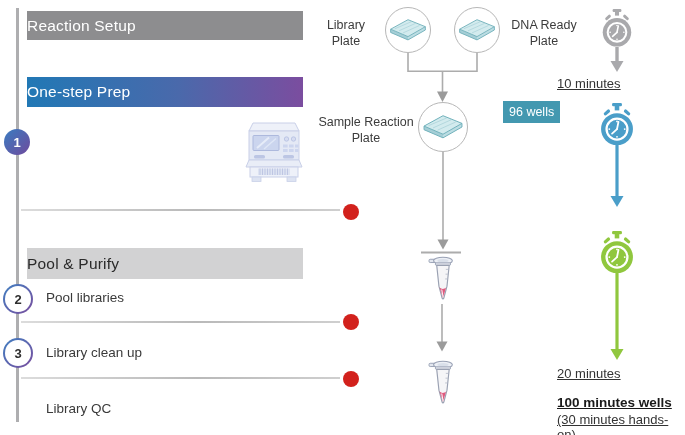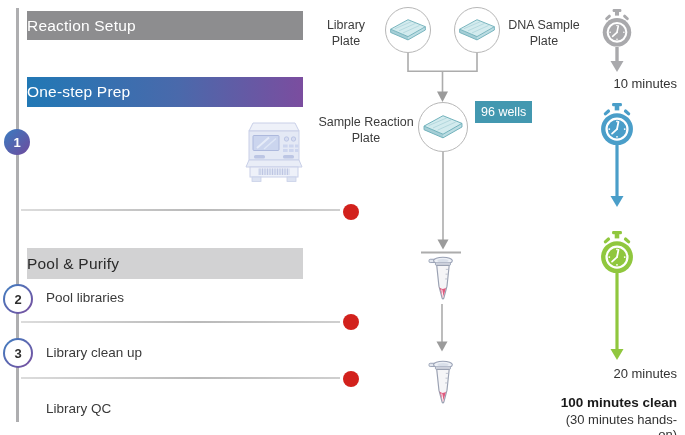--- a/index.html
+++ b/index.html
@@ -26,24 +26,24 @@
   .step2{left:3px;top:284px;} .step3{left:3px;top:338px;}
   .steplabel{font-size:13.5px;color:#3a3a3a;}
 
   .divider{left:21px;width:319px;height:2px;background:linear-gradient(90deg,#dcdcdc,#b9b9b9 55%,#cfcfcf);}
   .reddot{width:16px;height:16px;border-radius:50%;background:#d2211c;}
 
   
   .flabel{font-size:12.5px;line-height:16px;text-align:center;color:#3c3c3c;}
   .node{border-radius:50%;background:#fff;border:1.5px solid #b7b7b7;display:flex;align-items:center;justify-content:center;box-sizing:border-box;}
   .node-sm{width:46px;height:46px;} .node-lg{width:50px;height:50px;}
-  .badge{background:#4398b0;color:#fff;font-size:12.5px;line-height:22px;height:22px;padding:0 6px;display:inline-block;}
-
-  
-  .tlabel{left:557px;width:120px;text-align:right;font-size:13px;color:#333;}
+  .badge{background:#4398b0;color:#fff;font-size:12.5px;line-height:22px;height:22px;padding:0 6px;display:inline-block;margin-left:28px;}
+
+  
+  .tlabel{left:557px;width:120px;text-align:left;font-size:13px;color:#333;text-decoration:underline;}
   .ttotal{font-weight:700;font-size:13.5px;color:#1a1a1a;}
   svg{display:block;}
 </style>
 </head>
 <body>
 
 <svg width="0" height="0" style="position:absolute" aria-hidden="true">
   <defs>
     <symbol id="sym-plate" viewBox="0 0 46 31">
       <polygon points="2,18.5 23,27.5 23,23.5 2,14.5" fill="#a5ced6"></polygon>
@@ -180,21 +180,21 @@
     <svg width="38" height="26" viewBox="0 0 46 31">
         <use href="#sym-plate"></use>
       </svg>
   </div>
   <div class="abs node node-sm" style="left:454px;top:7px">
     <svg width="38" height="26" viewBox="0 0 46 31">
         <use href="#sym-plate"></use>
       </svg>
   </div>
   <div class="abs flabel" style="left:503px;top:17px;width:82px">
-    <div>DNA Sample</div>
+    <div>DNA Ready</div>
     <div>Plate</div>
   </div>
 
   <div class="abs flabel" style="left:316px;top:114px;width:100px">
     <div>Sample Reaction</div>
     <div>Plate</div>
   </div>
   <div class="abs node node-lg" style="left:418px;top:102px">
     <svg width="42" height="28" viewBox="0 0 46 31">
         <use href="#sym-plate"></use>
@@ -228,16 +228,16 @@
 
   <svg class="abs" style="left:598px;top:231px" width="38" height="43.7" viewBox="0 0 40 46" fill="currentColor" color="#90c73e">
       <use href="#sym-stopwatch"></use>
     </svg>
   <svg class="abs" style="left:609px;top:273px" width="16" height="87" fill="currentColor" color="#90c73e">
     <line x1="8" y1="0" x2="8" y2="77" stroke="currentColor" stroke-width="3.2"></line>
     <polygon points="1.5,76 14.5,76 8,87"></polygon>
   </svg>
   <div class="abs tlabel" style="top:366px">20 minutes</div>
 
-  <div class="abs tlabel ttotal" style="top:395px">100 minutes clean</div>
+  <div class="abs tlabel ttotal" style="top:395px">100 minutes wells</div>
   <div class="abs tlabel" style="top:412px">(30 minutes hands-on)</div>
 
 </div>
 
 </body></html>

